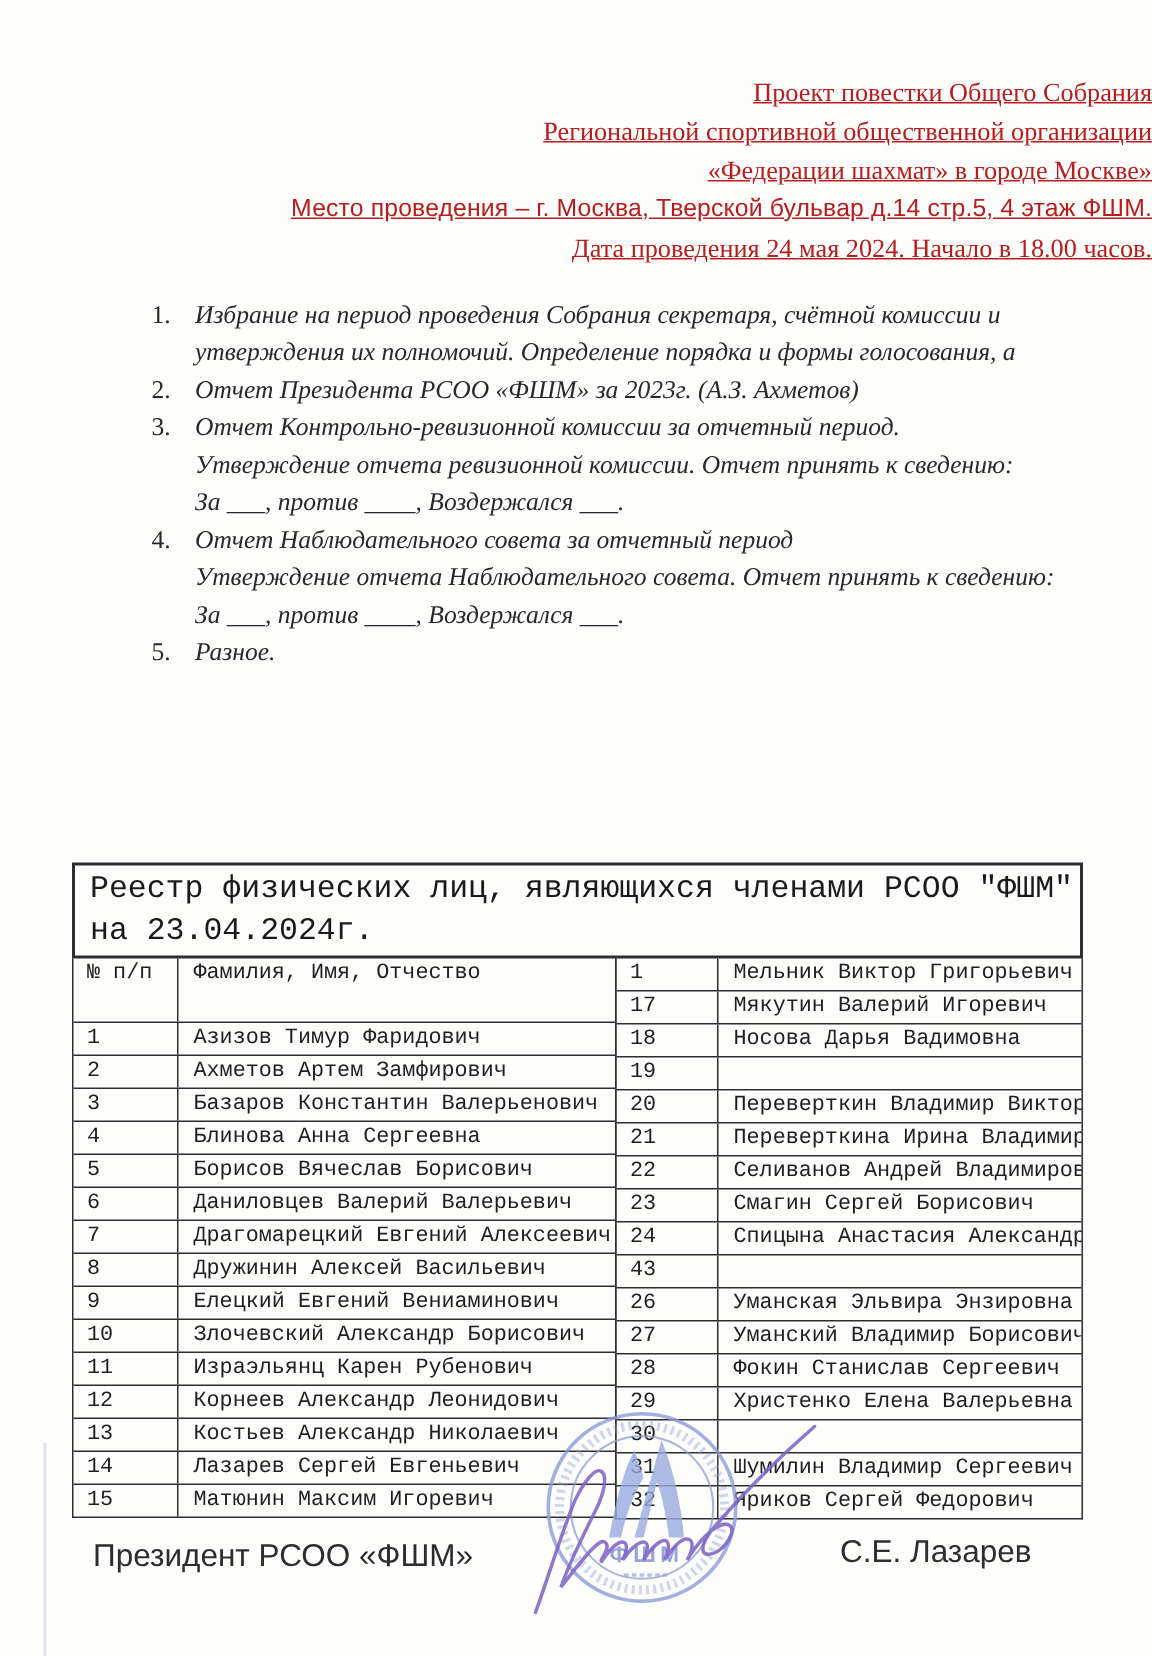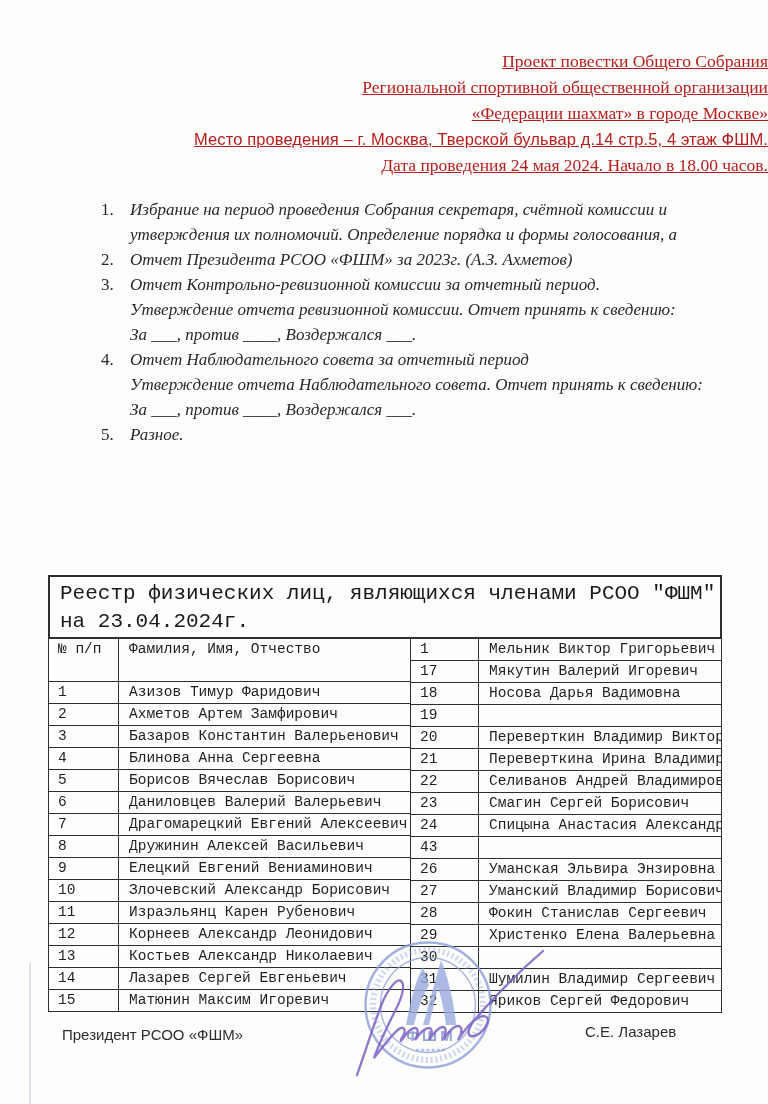--- a/index.html
+++ b/index.html
@@ -77,24 +77,24 @@
     box-sizing:border-box; flex:1; height:100%;
     padding:1px 0 0 10px;
     font-size:14.5px; line-height:19px;
     white-space:nowrap; overflow:hidden;
   }
 
   
   .footer-label {
     position:absolute;
     font-family:"Liberation Sans", sans-serif;
-    font-size:15px; color:#2d2d2d;
+    font-size:21px; color:#2d2d2d;
   }
   .footer-left  { left:62px;  top:1026px; }
-  .footer-right { left:585px; top:1023px; }
+  .footer-right { left:560px; top:1023px; }
 
   
   .stamp-wrap { position:absolute; left:343px; top:927px; width:230px; height:160px; }
   .stamp-label-text {
     font-family:"Liberation Sans", sans-serif;
     font-size:15px; font-weight:bold; letter-spacing:3px;
   }
   .scan-edge {
     position:absolute; left:29px; top:962px; width:2px; height:142px;
     background:#c7d0de; opacity:.55;

